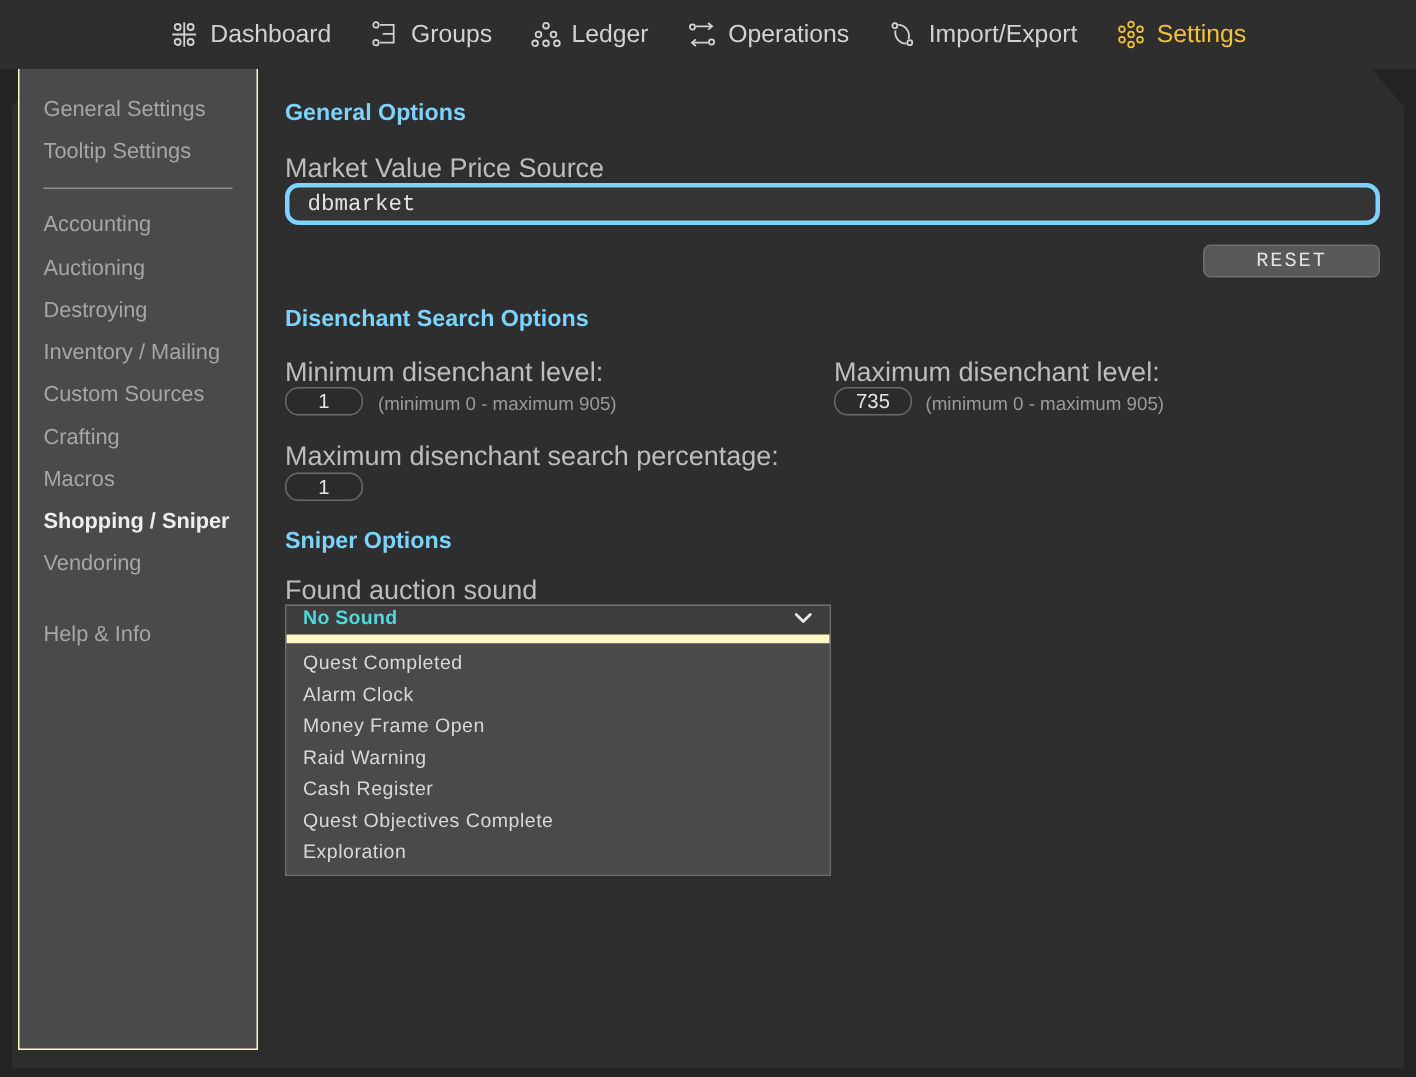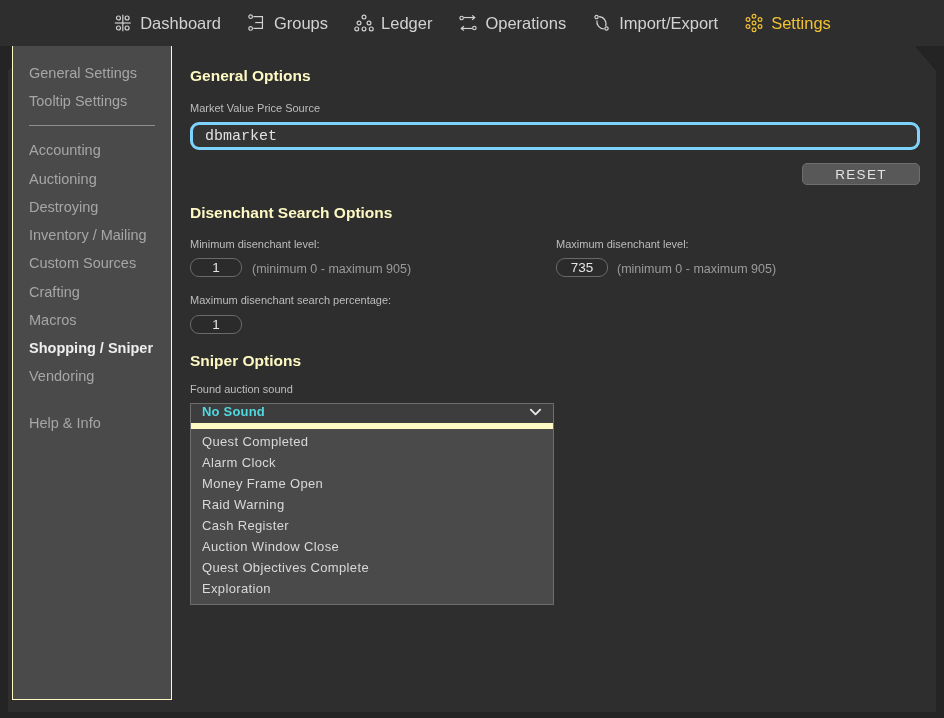--- a/index.html
+++ b/index.html
@@ -133,26 +133,26 @@
   #main-area {
     position: absolute;
     left: 185px; top: 48px;
     width: 745px; height: 650px;
     z-index: 5;
     color: #c9c9c9;
   }
   .section-title {
     font-size: 15.5px;
     font-weight: bold;
-    color: #fef9c3;
+    color: #7dd3fc;
     margin: 0;
     line-height: 1;
   }
   .field-label {
-    font-size: 11px;
+    font-size: 18px;
     color: #bdbdbd;
     line-height: 1;
   }
   .hint-text {
     font-size: 12.5px;
     color: #9a9a9a;
     line-height: 1;
   }
 
   .text-input {
@@ -178,21 +178,21 @@
     padding: 0 4px;
     outline: none;
   }
 
   .btn-reset {
     box-sizing: border-box;
     background: #585858;
     border: 1px solid #6e6e6e;
     border-radius: 5px;
     color: #e3e3e3;
-    font-family: Liberation Sans, sans-serif;
+    font-family: Liberation Mono, monospace;
     font-size: 13.5px;
     letter-spacing: 1.3px;
     cursor: pointer;
     padding: 0;
   }
 
   
   #dropdown {
     position: absolute;
     left: 5px; top: 355px;
@@ -385,20 +385,19 @@
             <path d="M3 6 L8 11 L13 6"></path>
           </svg>
         </span>
       </div>
       <div id="dropdown-list">
         <div class="dd-option">Quest Completed</div>
         <div class="dd-option">Alarm Clock</div>
         <div class="dd-option">Money Frame Open</div>
         <div class="dd-option">Raid Warning</div>
         <div class="dd-option">Cash Register</div>
-        <div class="dd-option">Auction Window Close</div>
         <div class="dd-option">Quest Objectives Complete</div>
         <div class="dd-option">Exploration</div>
       </div>
     </div>
 
   </div>
 </div>
 
 </body></html>

